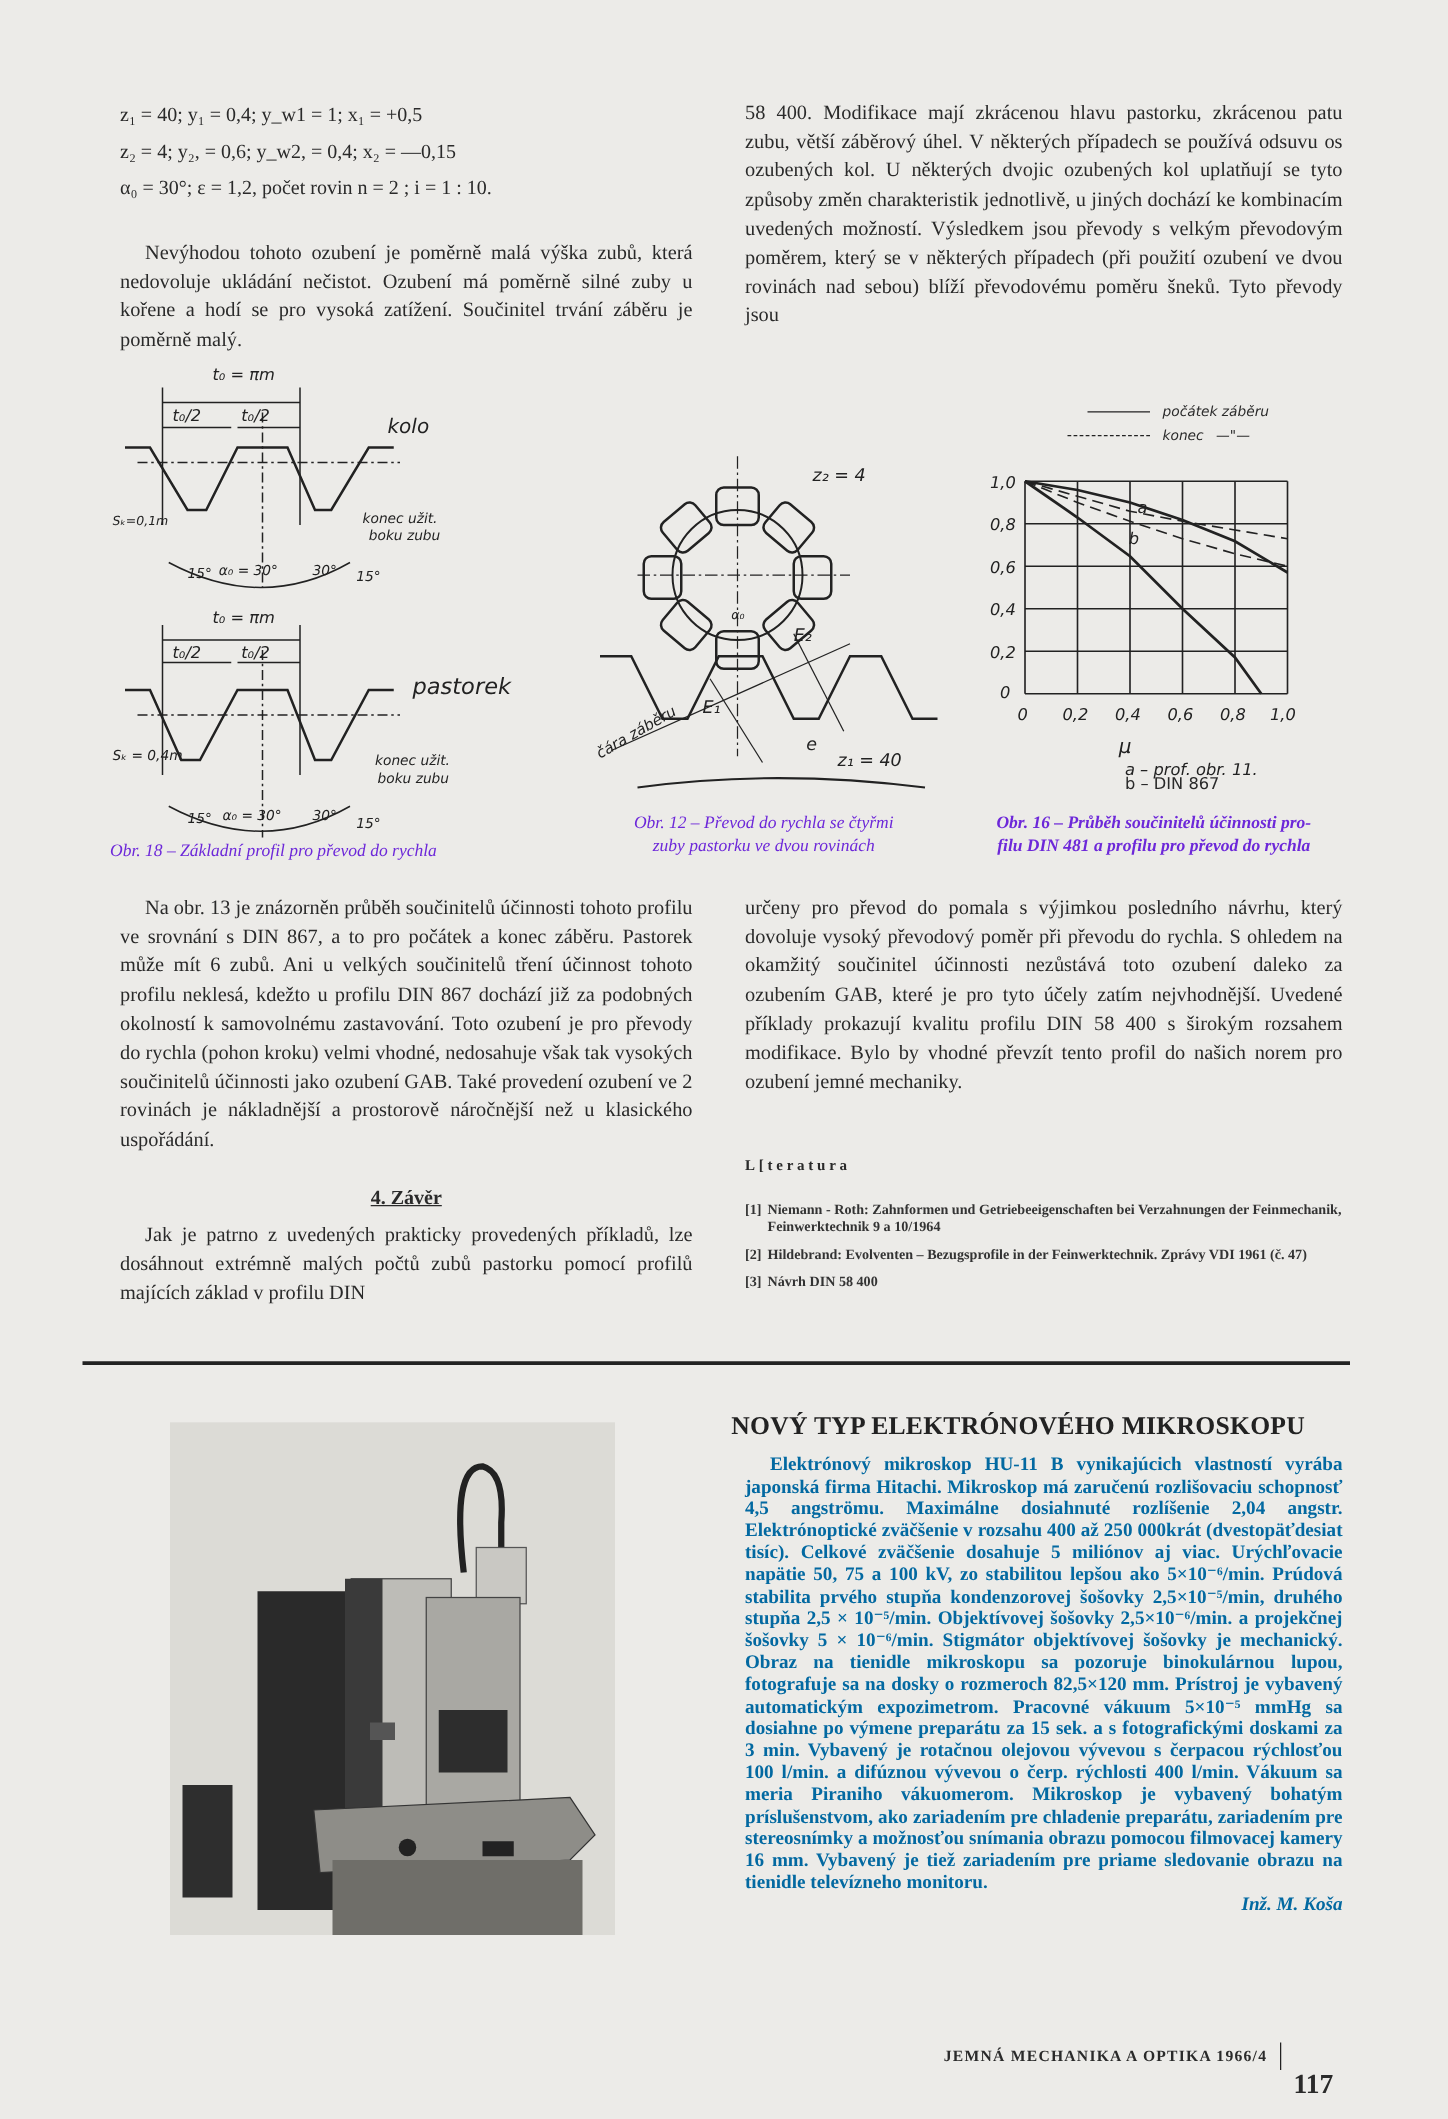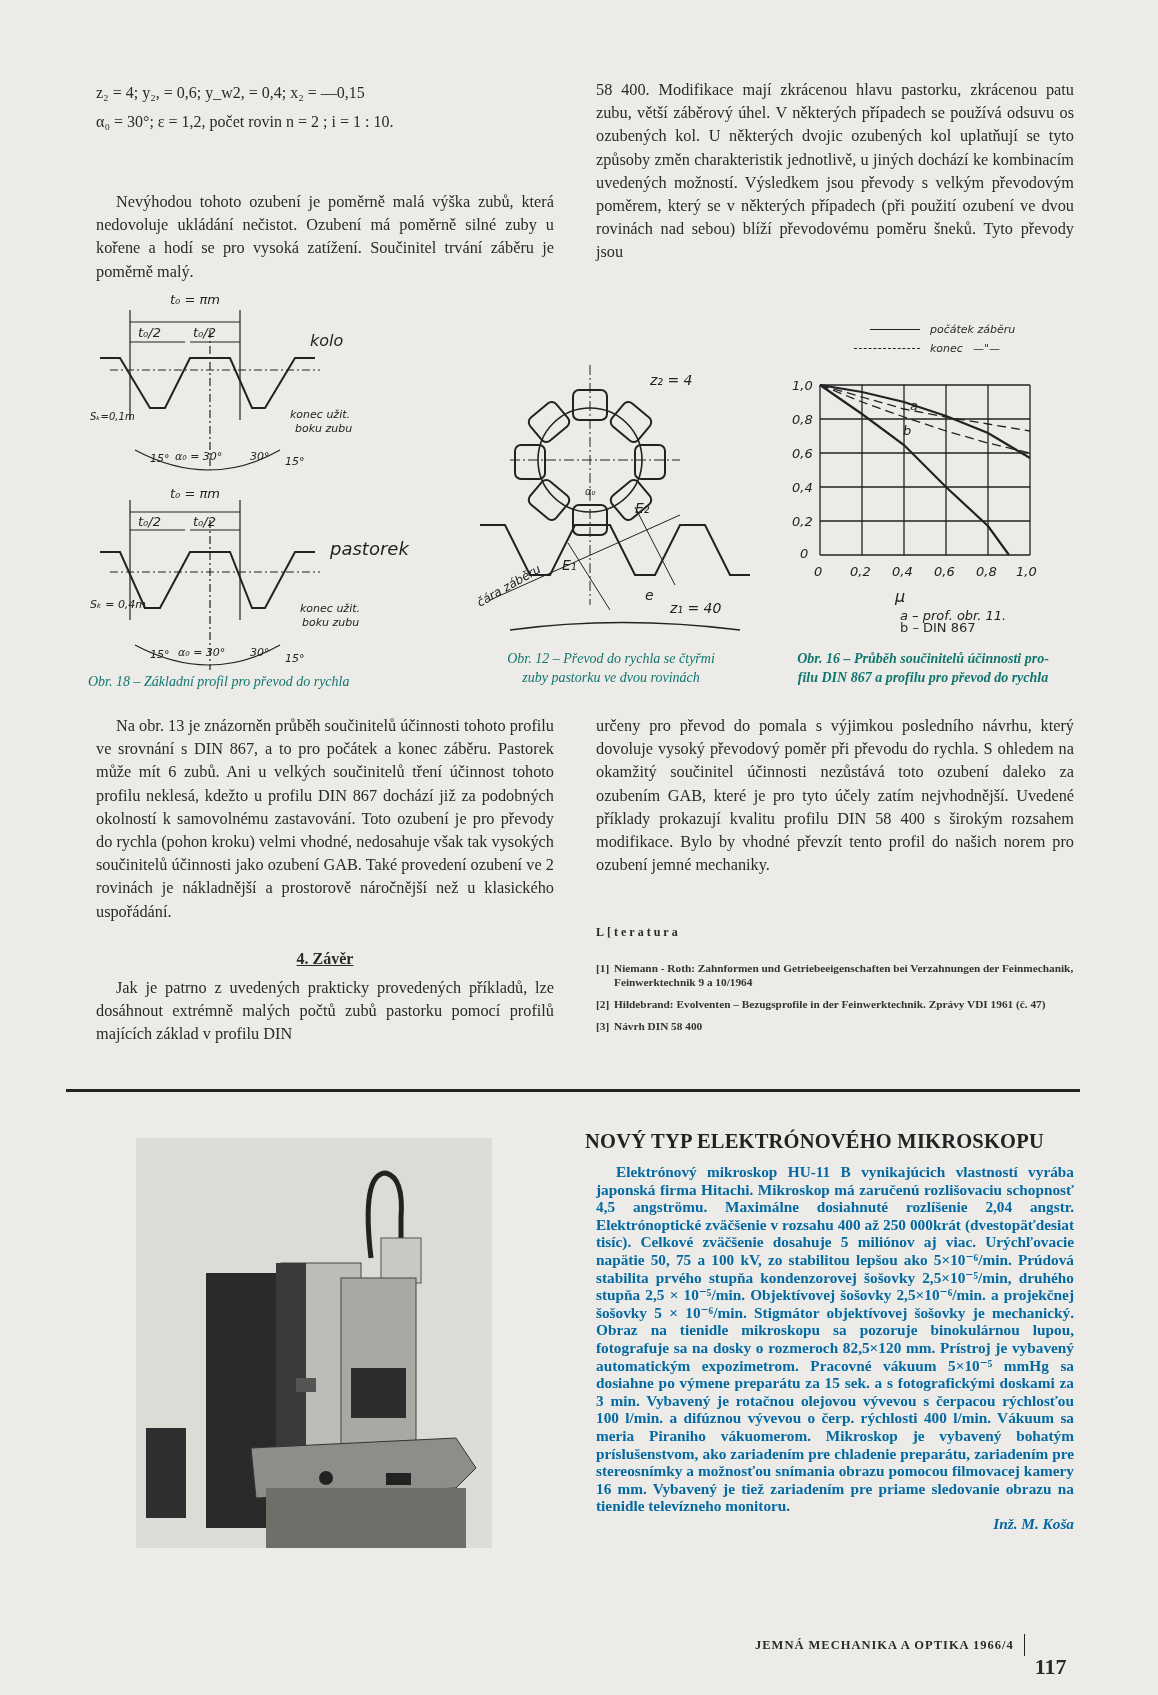--- a/index.html
+++ b/index.html
@@ -4,38 +4,39 @@
 <style>
   html, body { margin:0; padding:0; }
   body { width:1158px; height:1695px; background:#ecebe8; position:relative; overflow:hidden;
          font-family:"Liberation Serif","DejaVu Serif",serif; color:#2a2a2a; }
   .abs { position:absolute; }
   .col-l { left:96px; width:458px; }
   .col-r { left:596px; width:478px; }
   .para { font-size:16.3px; line-height:23.2px; text-align:justify; margin:0; }
   .para p { margin:0; text-indent:20px; }
   .formula { font-size:16px; line-height:29px; font-style:normal; }
-  .caption { font-style:italic; font-size:14px; line-height:19px; text-align:center; color:#0f766e; }
+  .caption { font-style:italic; font-size:14px; line-height:19px; text-align:center; color:#6d28d9; }
   .heading { font-weight:bold; font-size:16px; text-align:center;text-decoration:underline; }
   .lit-title { font-size:12px; letter-spacing:3px; font-weight:bold; }
   .ref { font-size:11.3px; line-height:14px; font-weight:bold; color:#333; display:flex; margin-bottom:8px; }
   .ref .num { width:18px; flex-shrink:0; }
   .news-title { font-weight:bold; font-size:20.5px; letter-spacing:0.2px; color:#222; }
   .news-body { font-size:15.3px; line-height:17.6px; text-align:justify; font-weight:bold; color:#0369a1; }
   .news-body p { margin:0; text-indent:20px; }
   .author { text-align:right; font-style:italic; font-weight:bold; }
   .rule { background:#222; }
   .footer { font-size:12.5px; letter-spacing:1px; font-weight:bold; }
   .pageno { font-size:22px; font-weight:bold;margin-top:44px; }
   svg text { font-family:"DejaVu Sans",sans-serif; font-style:italic; }
 </style>
 </head>
 <body>
 
 <div class="abs col-l formula" style="top:78px;">
+  <div>z₁ = 40; y₁ = 0,4; y_w1 = 1; x₁ = +0,5</div>
   <div>z₂ = 4; y₂, = 0,6; y_w2, = 0,4; x₂ = —0,15</div>
   <div>α₀ = 30°; ε = 1,2, počet rovin n = 2 ; i = 1 : 10.</div>
 </div>
 
 <div class="abs col-l para" style="top:190px;">
   <p>Nevýhodou tohoto ozubení je poměrně malá výška zubů, která nedovoluje ukládání nečistot. Ozubení má poměrně silné zuby u kořene a hodí se pro vysoká zatížení. Součinitel trvání záběru je poměrně malý.</p>
 </div>
 
 <div class="abs col-r para" style="top:78px;">
   <p style="text-indent:0">58 400. Modifikace mají zkrácenou hlavu pastorku, zkrácenou patu zubu, větší záběrový úhel. V některých případech se používá odsuvu os ozubených kol. U některých dvojic ozubených kol uplatňují se tyto způsoby změn charakteristik jednotlivě, u jiných dochází ke kombinacím uvedených možností. Výsledkem jsou převody s velkým převodovým poměrem, který se v některých případech (při použití ozubení ve dvou rovinách nad sebou) blíží převodovému poměru šneků. Tyto převody jsou</p>
@@ -176,21 +177,21 @@
       <text x="226" y="196">1,0</text>
     <text x="120" y="30">a</text>
     <text x="113" y="55">b</text>
     <text x="105" y="222" font-size="16">μ</text>
     <text x="110" y="240">a – prof. obr. 11.</text>
   </g>
 </svg>
 <div class="abs" style="left:900px;top:620px;font-size:13px;font-family:'DejaVu Sans',sans-serif;">b – DIN 867</div>
 <div class="abs caption" style="left:758px;top:649px;width:330px;font-weight:bold;">
   <div>Obr. 16 – Průběh součinitelů účinnosti pro-</div>
-  <div>filu DIN 867 a profilu pro převod do rychla</div>
+  <div>filu DIN 481 a profilu pro převod do rychla</div>
 </div>
 
 <div class="abs col-l para" style="top:714px;">
   <p>Na obr. 13 je znázorněn průběh součinitelů účinnosti tohoto profilu ve srovnání s DIN 867, a to pro počátek a konec záběru. Pastorek může mít 6 zubů. Ani u velkých součinitelů tření účinnost tohoto profilu neklesá, kdežto u profilu DIN 867 dochází již za podobných okolností k samovolnému zastavování. Toto ozubení je pro převody do rychla (pohon kroku) velmi vhodné, nedosahuje však tak vysokých součinitelů účinnosti jako ozubení GAB. Také provedení ozubení ve 2 rovinách je nákladnější a prostorově náročnější než u klasického uspořádání.</p>
 </div>
 <div class="abs col-l heading" style="top:950px;">4. Závěr</div>
 <div class="abs col-l para" style="top:976px;">
   <p>Jak je patrno z uvedených prakticky provedených příkladů, lze dosáhnout extrémně malých počtů zubů pastorku pomocí profilů majících základ v profilu DIN</p>
 </div>
 

